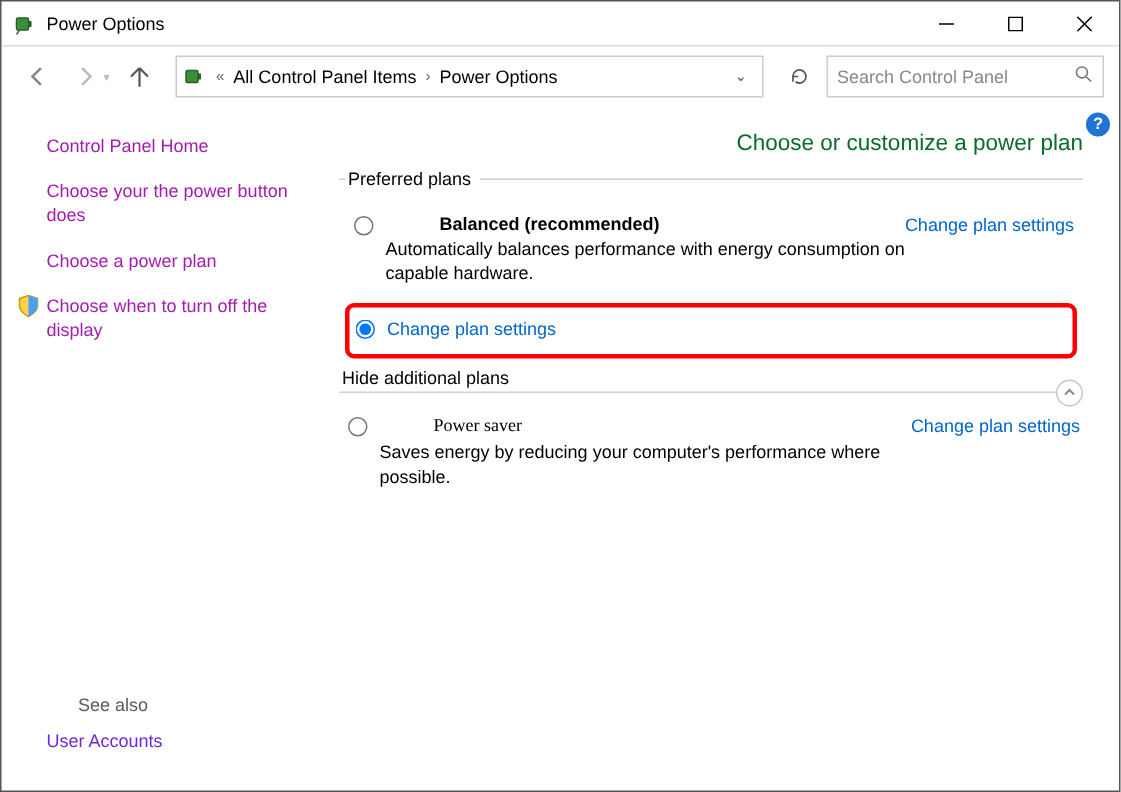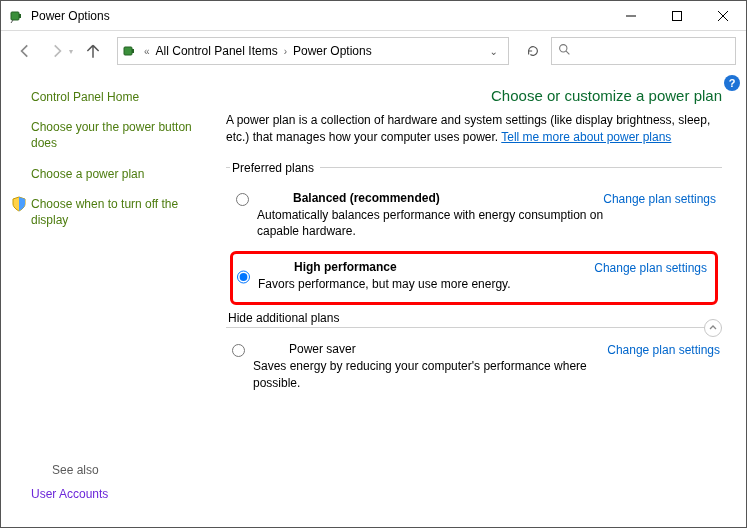--- a/index.html
+++ b/index.html
@@ -67,21 +67,21 @@
     .search input { border:none; outline:none; width: 140px; font-size:12px; color:#333; }
     .search input::placeholder { color: #888; }
     
     .main { display: flex; height: calc(100% - 70px); position: relative; }
     .sidebar {
       width: 215px;
       padding: 18px 12px 12px 30px;
       font-size: 12px;
       position: relative;
     }
-    .sidebar a.side-link { color: #4d7c0f; text-decoration: none; display: block; margin-bottom: 14px; line-height: 1.35; cursor: pointer; }
+    .sidebar a.side-link { color: #a21caf; text-decoration: none; display: block; margin-bottom: 14px; line-height: 1.35; cursor: pointer; }
     .side-icon { position: absolute; left: 10px; width: 16px; height: 16px; }
     .see-also { position: absolute; bottom: 50px; left: 30px; color: #5b5b5b; font-size: 12px; margin-left: 21px; }
     .see-also-link { position:absolute; bottom: 26px; left:30px; color:#6d28d9; cursor:pointer; }
     .content {
       flex: 1;
       padding: 16px 24px 12px 10px;
       position: relative;
     }
     .help-icon {
       position: absolute;
@@ -207,20 +207,21 @@
     <span class="dd">⌄</span>
   </div>
   <div class="refresh-btn">
       <svg width="14" height="14" viewBox="0 0 16 16">
         <path d="M3 8 a5 5 0 1 1 2 4" fill="none" stroke="#555" stroke-width="1.3"></path>
         <path d="M3 12 v-4 h4" fill="none" stroke="#555" stroke-width="1.3"></path>
       </svg>
     </div>
 
   <div class="search">
+    <input type="text" placeholder="Search Control Panel" style="">
     <span><svg width="13" height="13" viewBox="0 0 16 16">
           <circle cx="6.5" cy="6.5" r="4.5" fill="none" stroke="#777" stroke-width="1.3"></circle>
           <line x1="10" y1="10" x2="14" y2="14" stroke="#777" stroke-width="1.3"></line>
         </svg></span>
   </div>
 </div>
 
 <div class="main">
 
   <div class="sidebar">
@@ -237,57 +238,50 @@
       <a class="side-link">Choose when to turn off the display</a>
     </div>
 
     <div class="see-also">See also</div>
     <a class="see-also-link">User Accounts</a>
   </div>
 
   <div class="content">
     <div class="help-icon">?</div>
     <div class="choose-title">Choose or customize a power plan</div>
-    <p class="intro">
-      <span>A power plan is a collection of hardware and system settings (like display brightness, sleep, etc.) that manages how your computer uses power. </span><a>Tell me more about power plans</a>
-    </p>
 
     <fieldset class="plans">
       <legend>Preferred plans</legend>
 
       <div class="plan-row">
         <input type="radio" name="plan" class="plan-radio" style="">
         <div class="plan-text">
           <div class="plan-name">Balanced (recommended)</div>
           <div class="plan-desc">Automatically balances performance with energy consumption on capable hardware.</div>
         </div>
         <a class="change-link">Change plan settings</a>
       </div>
 
       <div class="highlight-box">
         <input type="radio" name="plan" class="plan-radio" checked="" style="">
-        <div class="plan-text">
-          <div class="plan-name">High performance</div>
-          <div class="plan-desc">Favors performance, but may use more energy.</div>
-        </div>
         <a class="change-link">Change plan settings</a>
       </div>
     </fieldset>
 
     <div class="hide-section">
       <span class="hide-legend">Hide additional plans</span>
       <div class="expand-btn">
         <svg width="10" height="10" viewBox="0 0 10 10">
             <path d="M2 6 L5 3 L8 6" fill="none" stroke="#888" stroke-width="1.3"></path>
           </svg>
       </div>
 
       <div class="plan-row" style="margin-top:-8px;">
         <input type="radio" name="plan" class="plan-radio" style="">
         <div class="plan-text">
-          <div class="plan-name" style="font-weight:normal;">Power saver</div>
+          <div class="plan-name" style="font-weight:normal;font-family:Liberation Serif, serif;">Power saver</div>
           <div class="plan-desc">Saves energy by reducing your computer's performance where possible.</div>
         </div>
         <a class="change-link">Change plan settings</a>
       </div>
     </div>
   </div>
 </div>
 
 </body></html>

